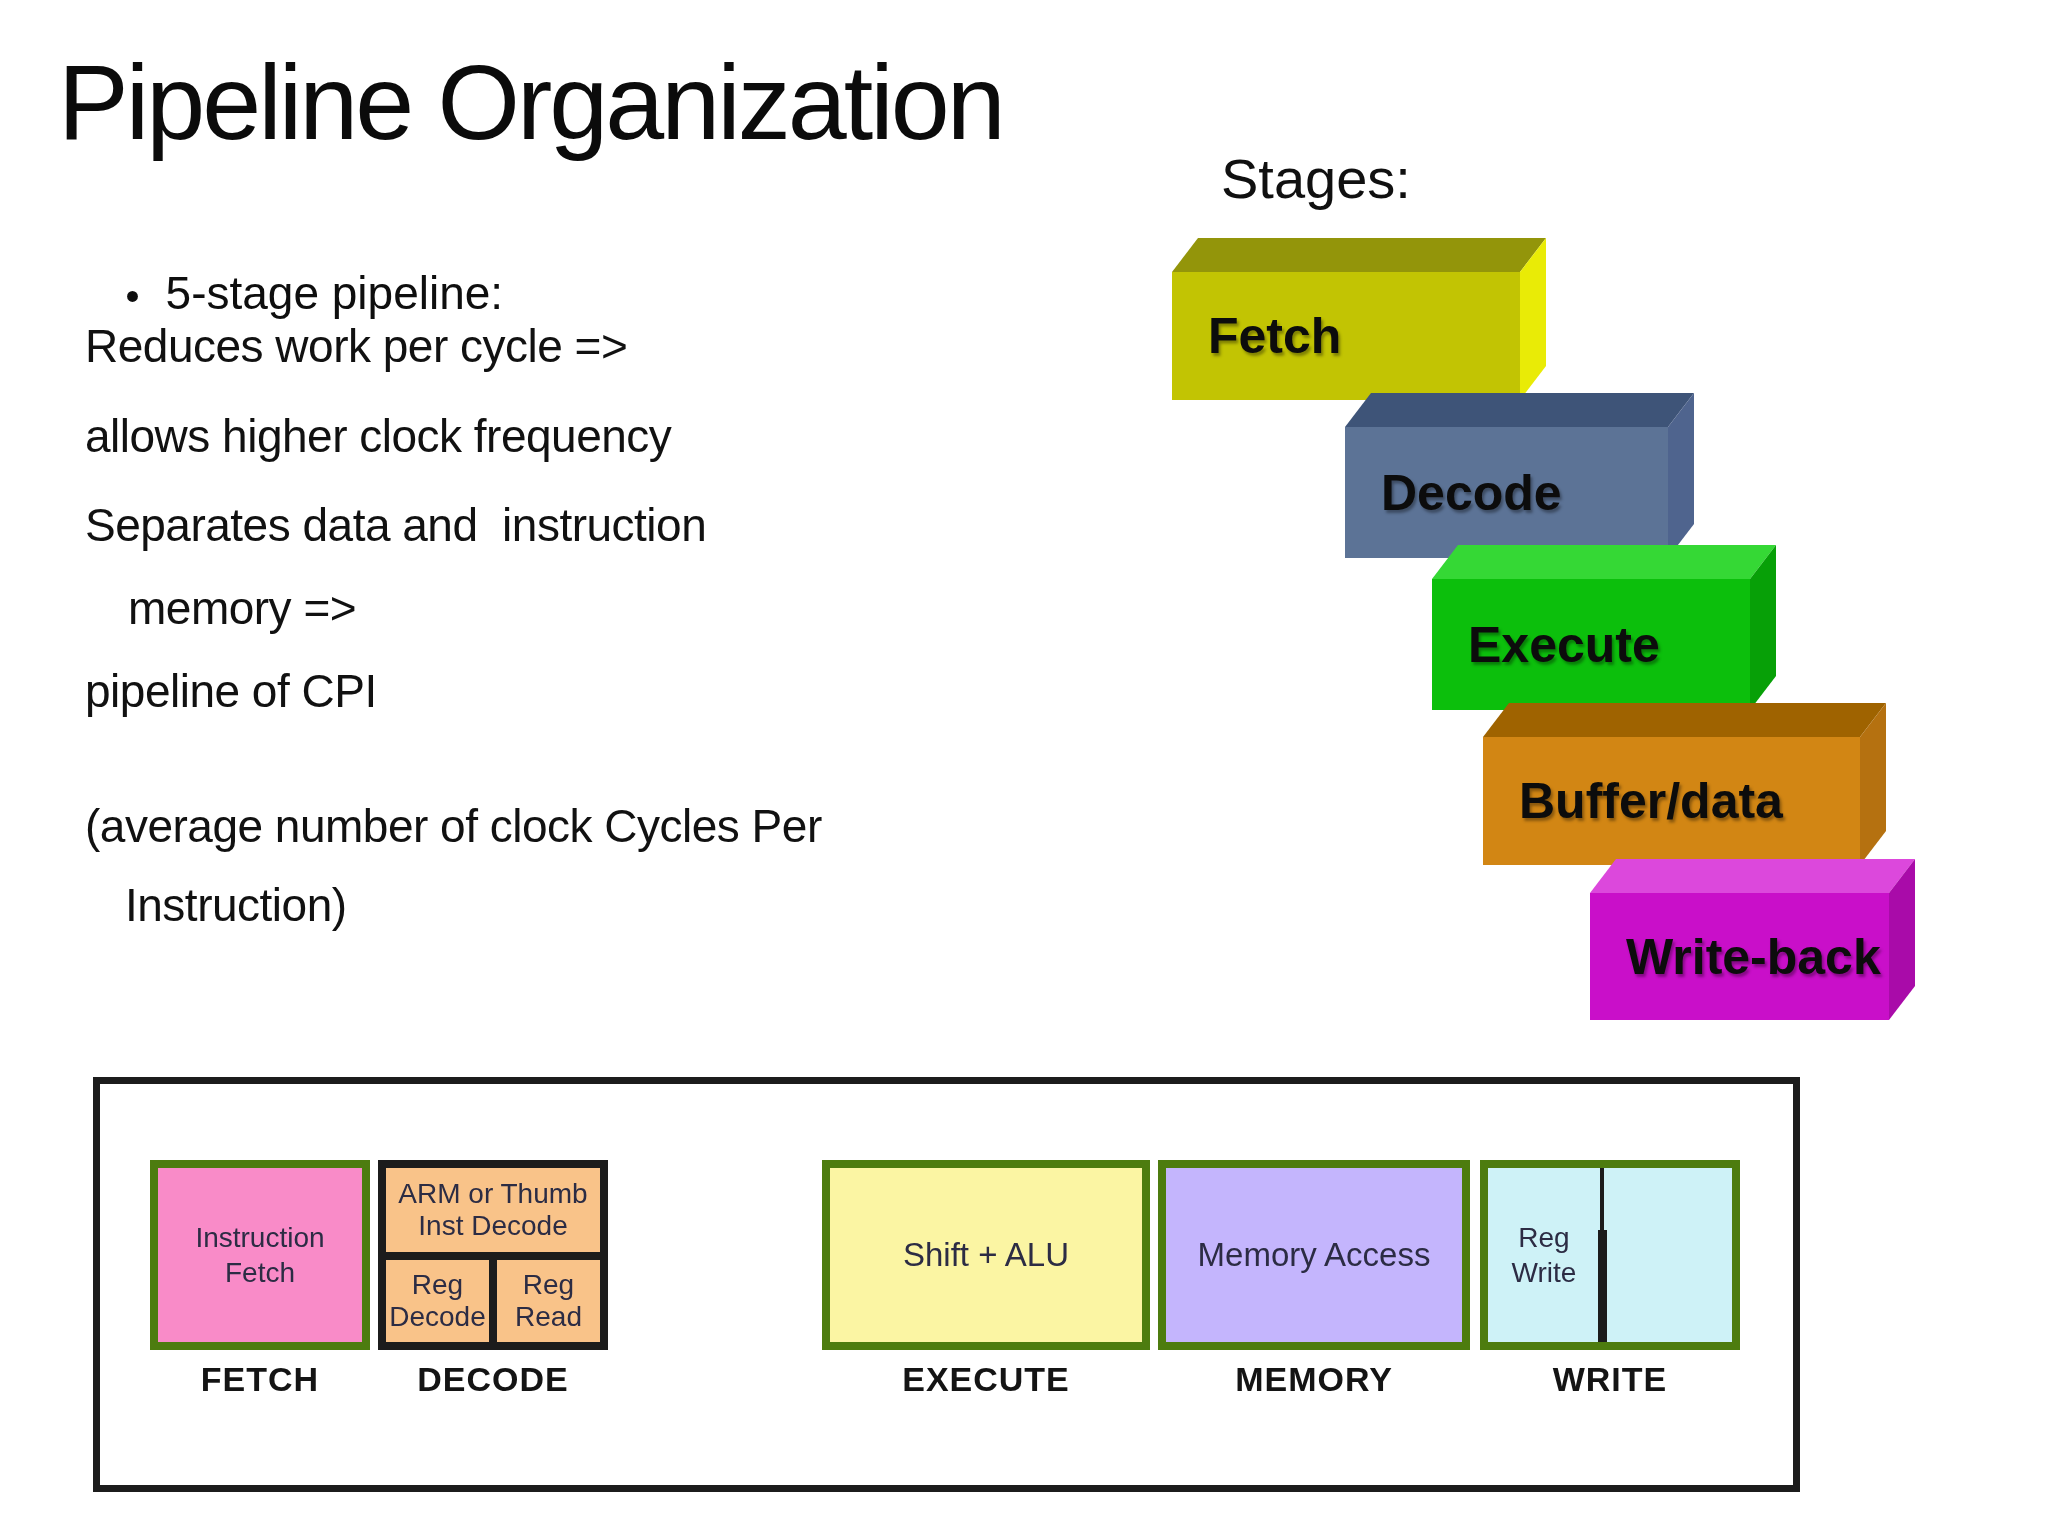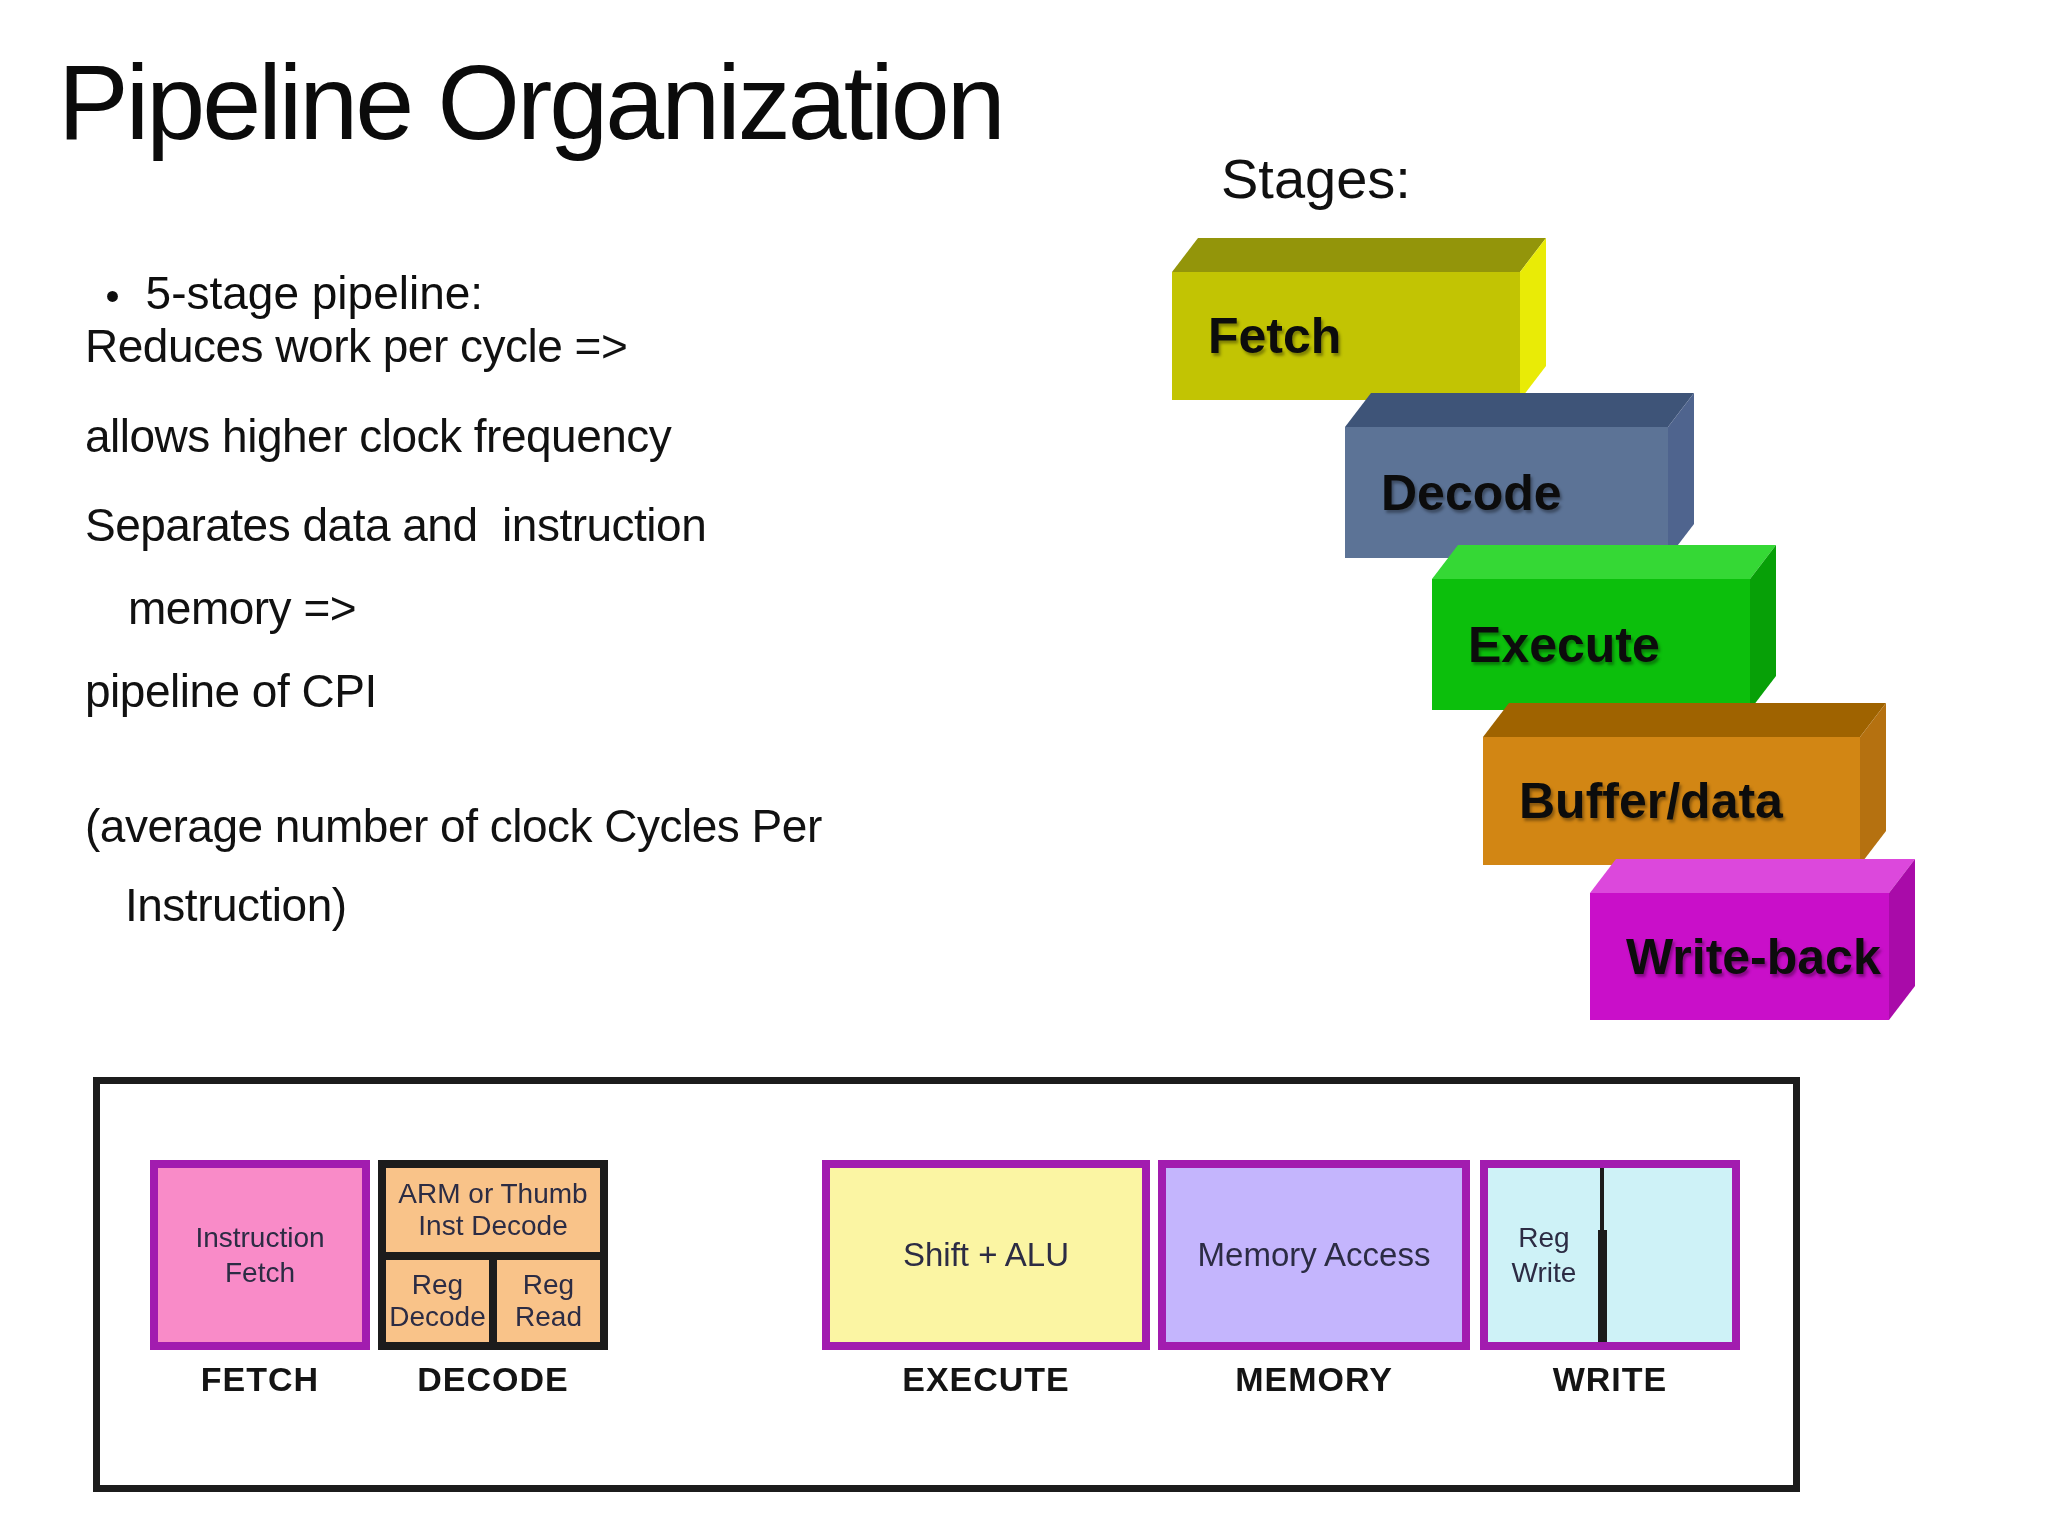--- a/index.html
+++ b/index.html
@@ -15,21 +15,21 @@
   .slide-title{
     left:58px;top:42px;
     font-size:106px;font-weight:400;letter-spacing:-3px;
     white-space:pre;color:#0b0b0b;
   }
   .stages-heading{
     left:1221px;top:146px;
     font-size:56px;font-weight:400;color:#101010;white-space:pre;
   }
   .bullet-line{
-    left:80px;top:212px;font-size:46px;white-space:pre;
+    left:100px;top:212px;font-size:46px;white-space:pre;
   }
   .bullet-line .dot{display:inline-block;width:40px;font-size:40px;vertical-align:middle;}
   .body-line{
     font-size:46px;white-space:pre;letter-spacing:-0.5px;color:#111;
   }
 
   
   .box3d{position:absolute;}
   .box3d .front{
     position:absolute;left:0;top:0;width:100%;height:100%;
@@ -48,21 +48,21 @@
     padding-left:36px;white-space:pre;
     text-shadow:2px 3px 3px rgba(0,0,0,0.35);
   }
 
   
   .frame{
     left:93px;top:1077px;width:1707px;height:415px;
     border:7px solid #1c1c1c;background:#ffffff;box-sizing:border-box;
   }
   .dbox{
-    position:absolute;box-sizing:border-box;border:8px solid #a21caf;
+    position:absolute;box-sizing:border-box;border:8px solid #4d7c0f;
     display:flex;flex-direction:column;align-items:center;justify-content:center;
     text-align:center;color:#2c2c44;
   }
   .dbox .l1,.dbox .l2{display:block;line-height:1.25;white-space:pre;}
   .cell-text-sm{font-size:28px;}
   .cell-text-md{font-size:33px;}
   .dgroup{
     position:absolute;box-sizing:border-box;background:#1c1c1c;
     display:grid;gap:8px;padding:8px;
   }

